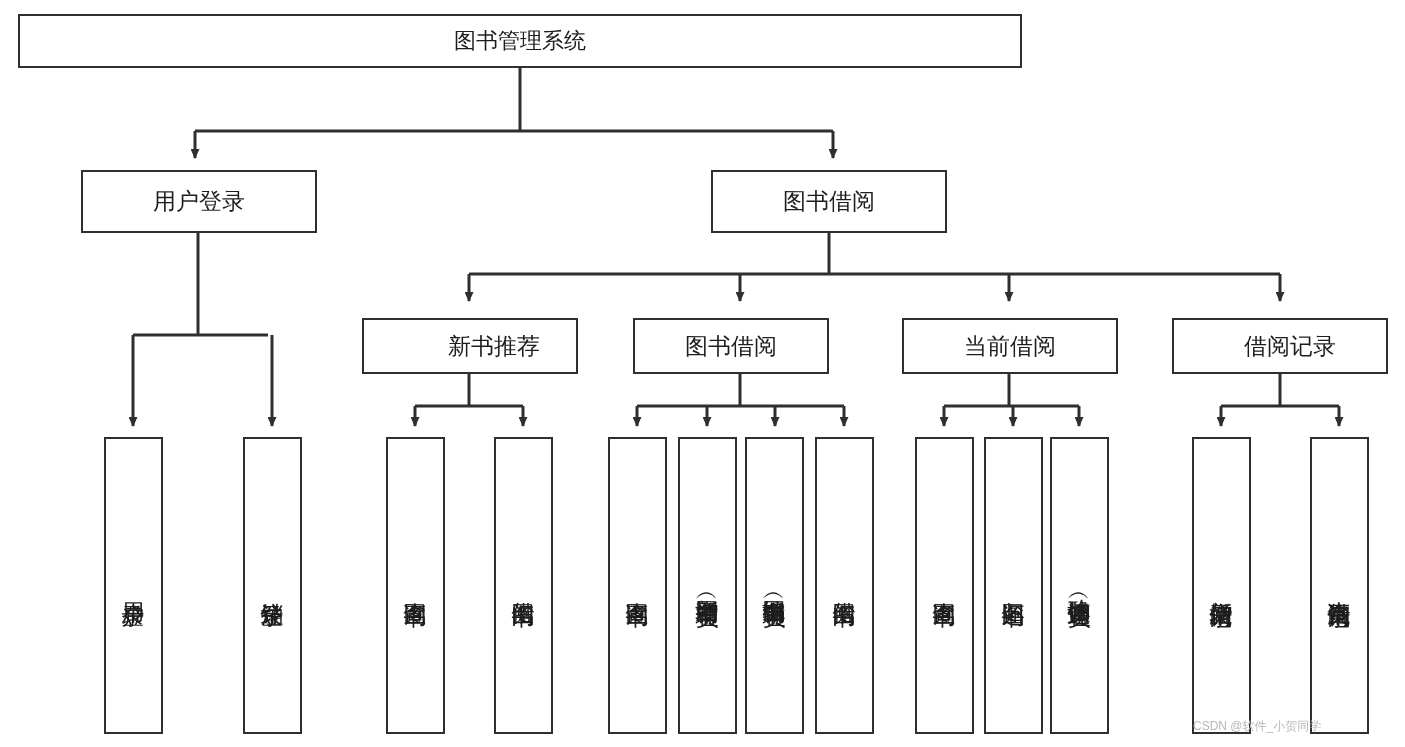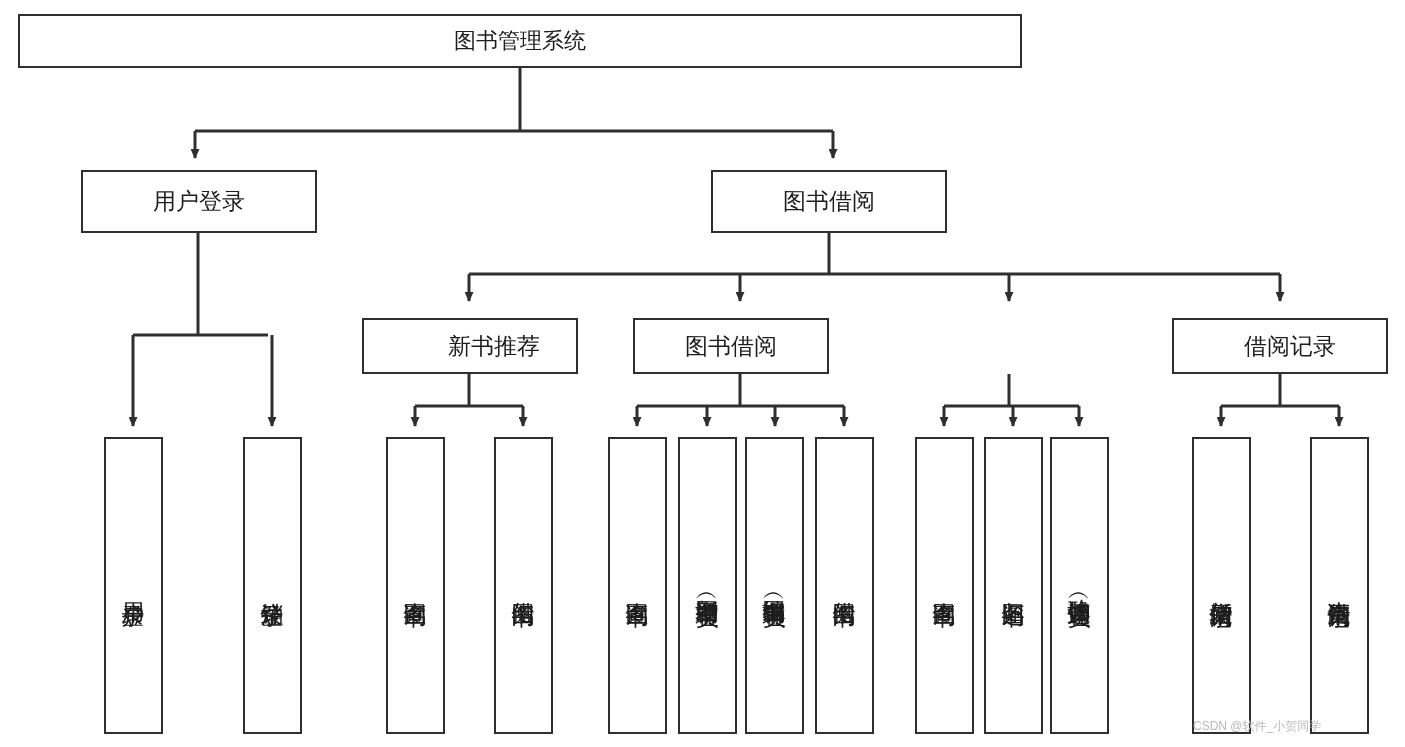--- a/index.html
+++ b/index.html
@@ -135,20 +135,23 @@
   <div class="node-box horiz" style="left:711px; top:170px; width:236px; height:63px;">
     <span class="node-label">图书借阅</span>
   </div>
 
   <div class="node-box horiz" style="left:362px; top:318px; width:216px; height:56px;padding-left:48px;">
     <span class="node-label">新书推荐</span>
   </div>
   <div class="node-box horiz" style="left:633px; top:318px; width:196px; height:56px;">
     <span class="node-label">图书借阅</span>
   </div>
+  <div class="node-box horiz" style="left:902px; top:318px; width:216px; height:56px;">
+    <span class="node-label">当前借阅</span>
+  </div>
   <div class="node-box horiz" style="left:1172px; top:318px; width:216px; height:56px;padding-left:20px;">
     <span class="node-label">借阅记录</span>
   </div>
 
   <div class="node-box vert" style="left:104px; top:437px; width:59px; height:297px;">
     <span class="node-label">用户登录</span>
   </div>
   <div class="node-box vert" style="left:243px; top:437px; width:59px; height:297px;">
     <span class="node-label">注销登录</span>
   </div>

